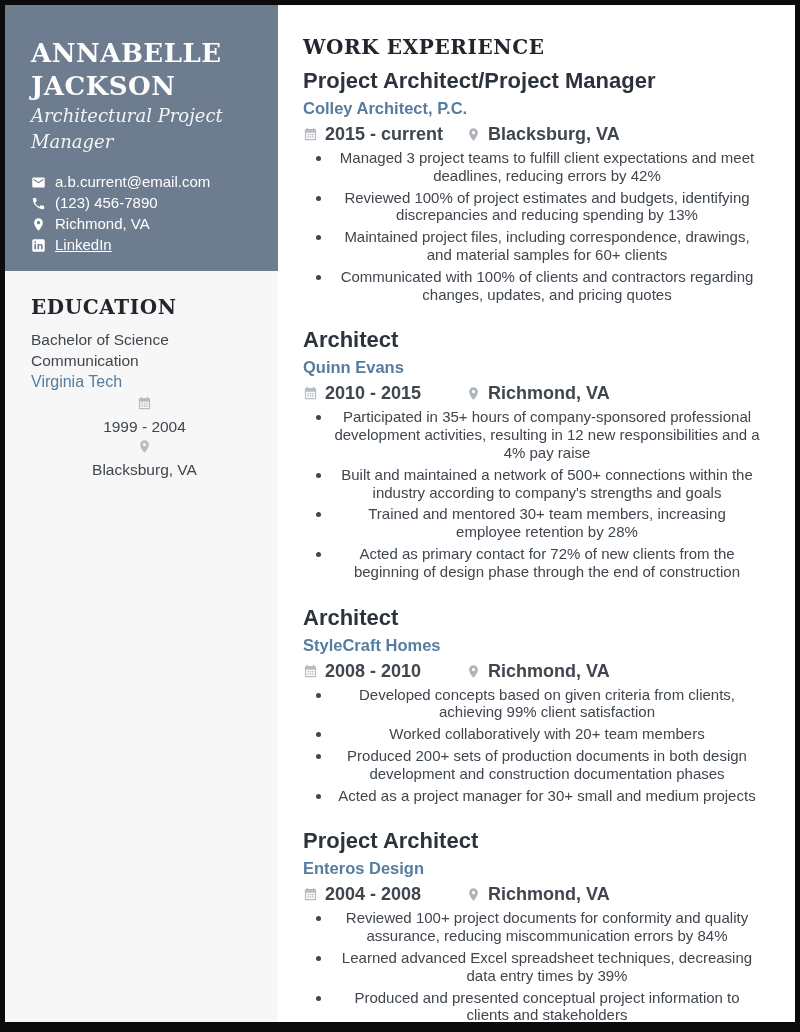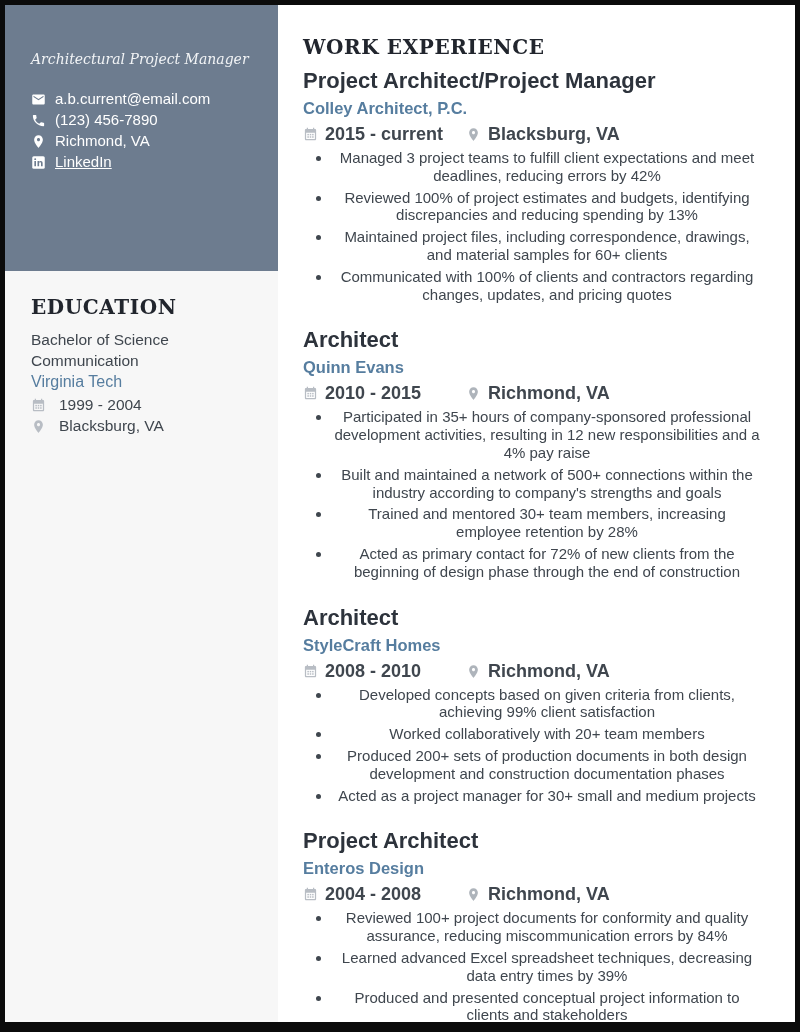--- a/index.html
+++ b/index.html
@@ -15,37 +15,37 @@
   .side-header {
     background:var(--header-bg); color:#fff;
     height:266px; padding:32px 20px 0 26px;
   }
   .person-name {
     font-family:"DejaVu Serif","Liberation Serif",serif;
     font-weight:700; font-size:26px; line-height:33px; letter-spacing:0.5px; color:#fdfdfd;
   }
   .person-title {
     font-family:"DejaVu Serif","Liberation Serif",serif;
-    font-style:italic; font-size:14px; line-height:26px; margin-top:9px; color:#f2f4f6;
+    font-style:italic; font-size:18px; line-height:26px; color:#f2f4f6;
   }
   .contacts { margin-top:19px; }
   .contact-row { display:flex; align-items:center; gap:9px; margin-bottom:5px; font-size:15px; line-height:16px; color:#fff; }
   .contact-row .icon { width:15px; height:15px; display:inline-flex; color:#fff; flex-shrink:0; }
   .contact-row .label.link { text-decoration:underline; cursor:pointer; }
   .icon svg { width:100%; height:100%; display:block; }
 
   .side-body { padding:24px 20px 0 26px; }
   .rubric {
     font-family:"DejaVu Serif","Liberation Serif",serif;
     font-weight:700; font-size:20px; letter-spacing:0.6px; color:var(--heading);
   }
   .edu-block { margin-top:10px; }
   .edu-line { font-size:15.5px; line-height:21px; color:var(--body); }
   .edu-school { font-size:16px; line-height:22px; color:var(--link); }
-  .icon-row { display:flex; align-items:center; gap:13px; margin-top:3px; font-size:15.5px; color:var(--body); }
+  .icon-row { display:flex; align-items:center; gap:7px; margin-top:3px; font-size:15.5px; color:var(--body);flex-direction:column; }
   .icon-row .icon { width:15px; height:15px; color:var(--icon-gray); flex-shrink:0; }
 
   .skills-sec { margin-top:32px; }
   .skills-list { margin:10px 0 0 0; padding-left:19px; list-style:disc; }
   .skills-list li { font-size:15px; line-height:20.5px; color:var(--body); padding-left:3px; }
 
   
   .main { flex:1; padding:30px 35px 0 25px; background:#fff; }
   .main .rubric { margin-bottom:8px; }
   .job { margin-bottom:23px; }
@@ -60,20 +60,21 @@
   .bullets { margin:2px 0 0 0; padding-left:29px; list-style:disc;text-align:center; }
   .bullets li { font-size:15px; line-height:17.8px; color:var(--body); margin-bottom:4px; padding-left:2px; }
 </style>
 </head>
 <body>
 
 <div class="page">
 
   <aside class="sidebar">
     <div class="side-header">
+      <div class="person-name">ANNABELLE JACKSON</div>
       <div class="person-title">Architectural Project Manager</div>
       <div class="contacts" id="contacts">
           <div class="contact-row">
     <span class="icon">
               <svg viewBox="0 0 24 24" fill="currentColor">
                 <path d="M20 4H4c-1.1 0-2 .9-2 2v12c0 1.1.9 2 2 2h16c1.1 0 2-.9 2-2V6c0-1.1-.9-2-2-2zm0 4l-8 5-8-5V6l8 5 8-5v2z"></path>
               </svg>
             </span>
     <span class="label">a.b.current@email.com</span>
   </div>

